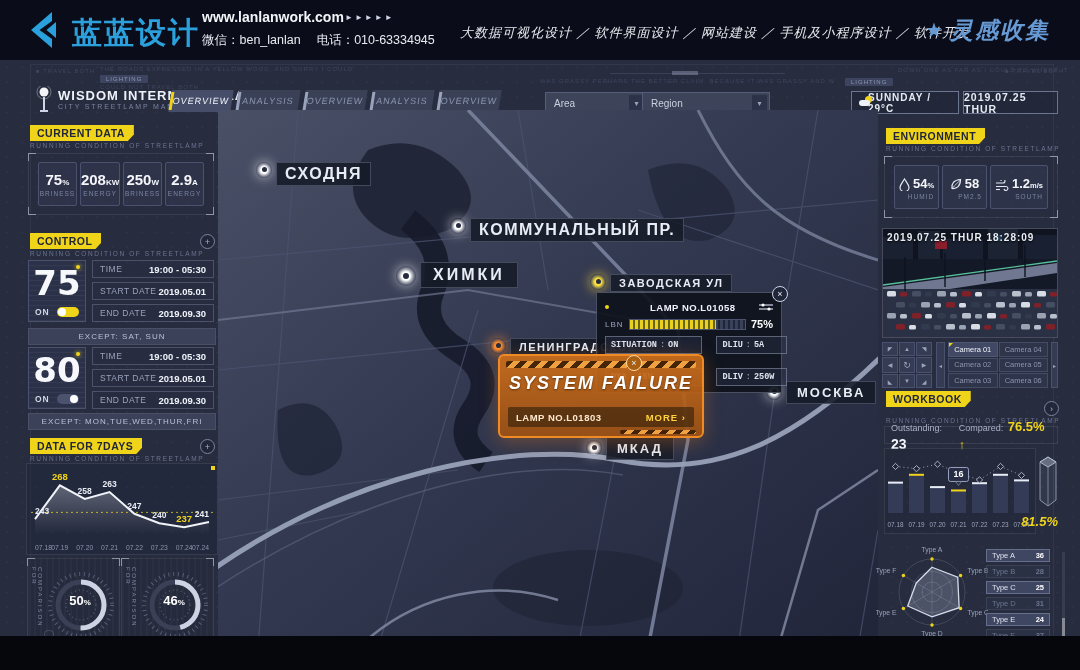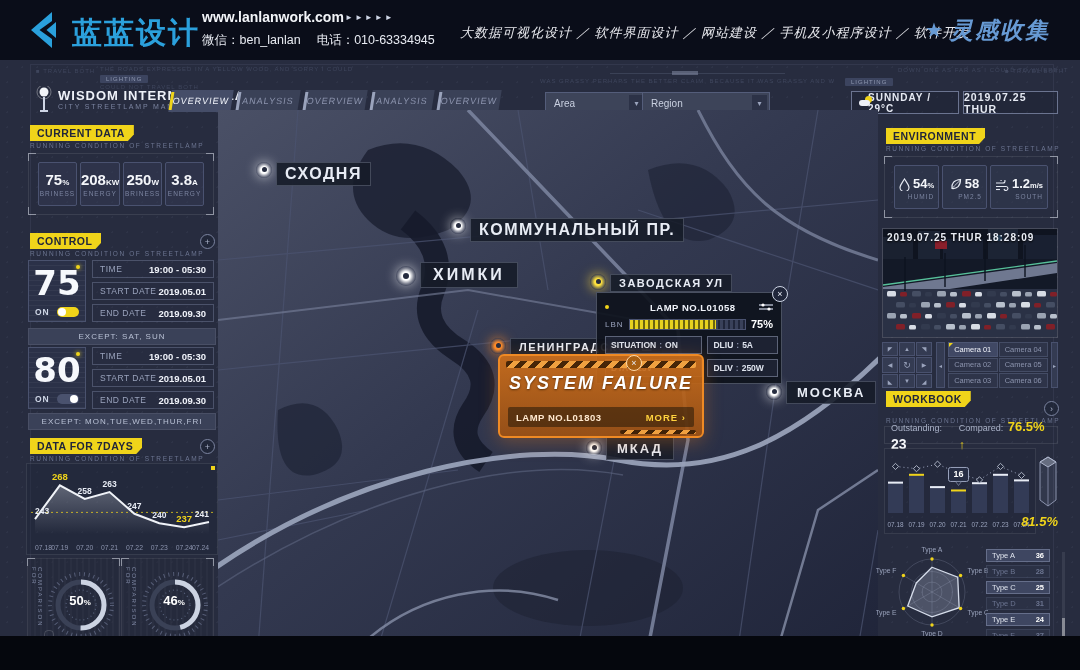--- a/index.html
+++ b/index.html
@@ -90,21 +90,21 @@
   #popup .hd{display:flex;align-items:center;gap:5px;height:16px;}
   #popup .dot{width:4px;height:4px;border-radius:50%;background:#f0d41a;}
   #popup .hid{font-size:9.5px;font-weight:bold;color:#f0f3fa;letter-spacing:.5px;flex:1;padding-left:36px;}
   .closec{width:14px;height:14px;border-radius:50%;border:1px solid #cfd6e6;background:#20263a;color:#e6eaf3;font-size:9px;
           display:flex;align-items:center;justify-content:center;cursor:pointer;}
   #popup .lbnrow{display:flex;align-items:center;gap:5px;height:18px;}
   #popup .lbnlbl{font-size:8px;color:#9aa3bc;letter-spacing:1px;}
   .lbn-track{flex:1;height:9px;background:repeating-linear-gradient(90deg,#39415a 0 3px,#20263a 3px 5px);position:relative;border:1px solid #4a5270;}
   #lbn-fill{position:absolute;left:0;top:0;bottom:0;background:repeating-linear-gradient(90deg,#e8d21f 0 3px,#6b6410 3px 5px);}
   #popup .lbnval{font-size:11px;font-weight:bold;color:#fff;}
-  .pgrid{display:grid;grid-template-columns:58% 42%;gap:5px;margin-top:3px;}
+  .pgrid{display:grid;grid-template-columns:58% 42%;gap:14px;margin-top:3px;font-family:Liberation Mono, monospace;}
   .pcell{border:1px solid rgba(170,180,205,.45);background:rgba(42,48,70,.5);height:16px;display:flex;align-items:center;
          padding:0 5px;font-size:8.5px;font-weight:bold;color:#dfe4ee;gap:3px;white-space:nowrap;overflow:hidden;}
   .pcell .sep{color:#8b93ad;}
   
   #failure{position:absolute;left:280px;top:244px;width:202px;height:80px;z-index:6;border:2px solid #ef8a24;border-radius:6px;
            background:linear-gradient(180deg,rgba(205,110,26,.92),rgba(160,82,18,.9));box-shadow:0 4px 18px rgba(224,120,28,.35);}
   .hazard{position:absolute;left:6px;right:6px;height:7px;border-radius:2px;
           background:repeating-linear-gradient(135deg,rgba(50,26,4,.85) 0 5px,#efa040 5px 10px);}
   #failure .ttl{position:absolute;left:0;right:0;top:17px;text-align:center;font-size:18px;font-weight:bold;font-style:italic;
                 letter-spacing:2px;color:#fff;text-shadow:0 1px 2px rgba(60,30,0,.7);white-space:nowrap;}
@@ -242,21 +242,21 @@
       </div>
     <div class="scard">
         <span class="v"><span>208</span><small>KW</small></span>
         <span class="l">ENERGY</span>
       </div>
     <div class="scard">
         <span class="v"><span>250</span><small>W</small></span>
         <span class="l">BRINESS</span>
       </div>
     <div class="scard">
-        <span class="v"><span>3.8</span><small>A</small></span>
+        <span class="v"><span>2.9</span><small>A</small></span>
         <span class="l">ENERGY</span>
       </div>
   </div>
 
   <span class="abs chip-y" style="left:30px;top:233px">CONTROL</span>
   <div class="pluscirc" style="left:200px;top:234px">+</div>
   <span class="abs sub" style="left:30px;top:250px">RUNNING CONDITION OF STREETLAMP</span>
 
   <div class="numbox" style="left:28px;top:260px;height:62px">
     <span class="lampdot"></span>

